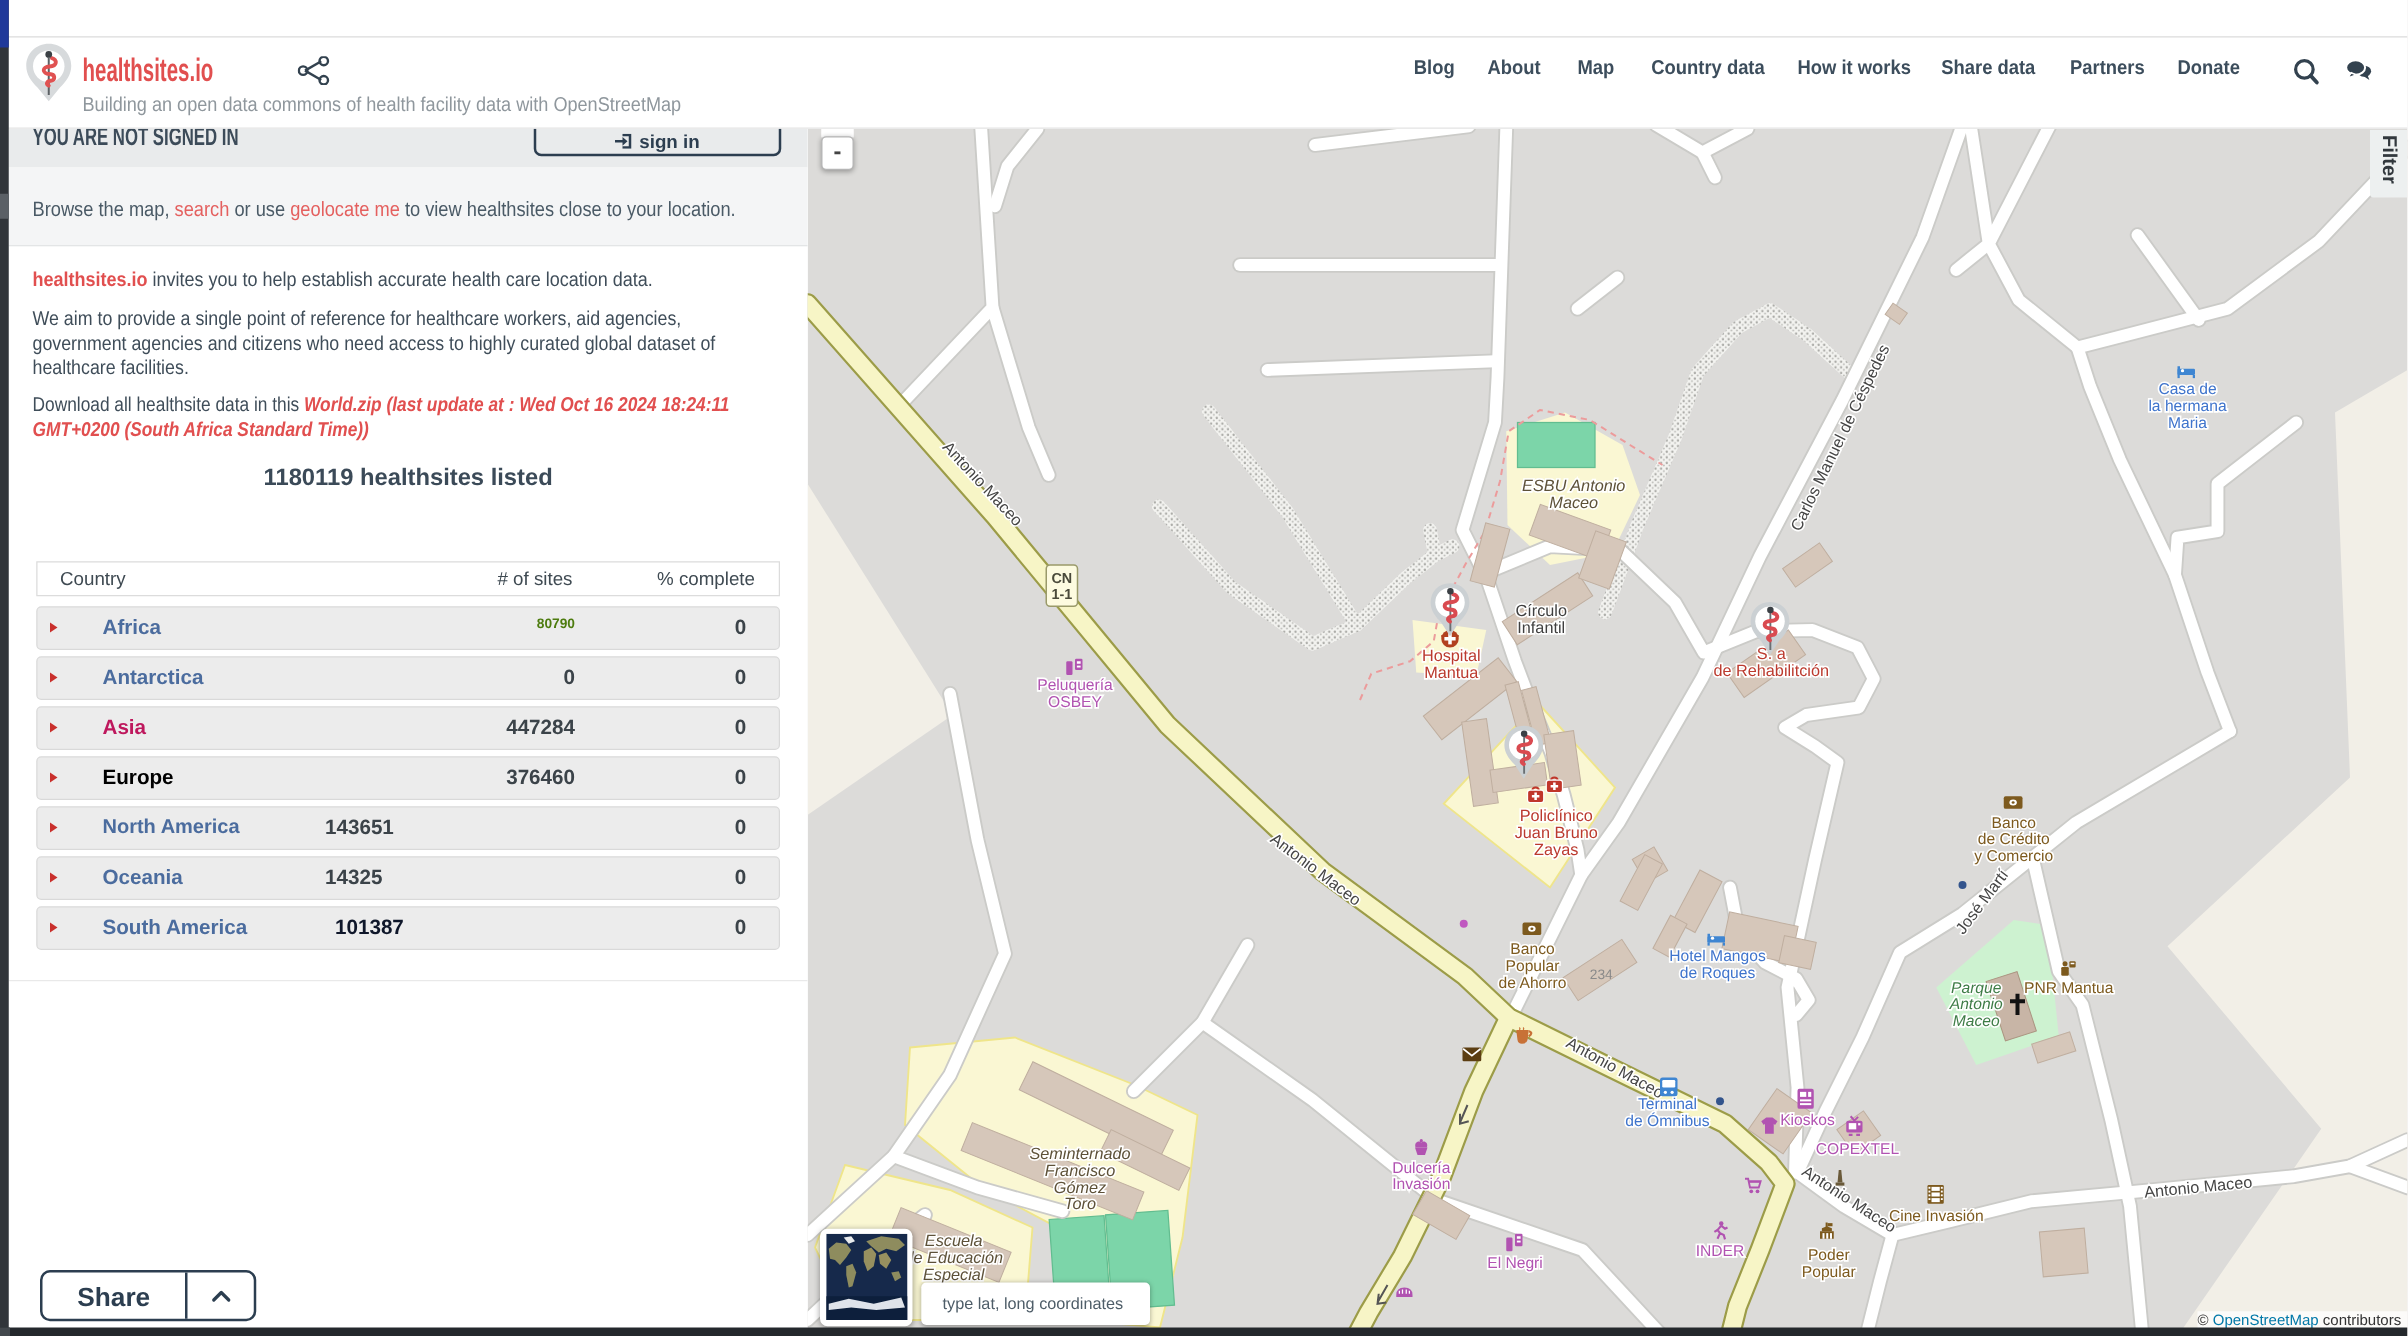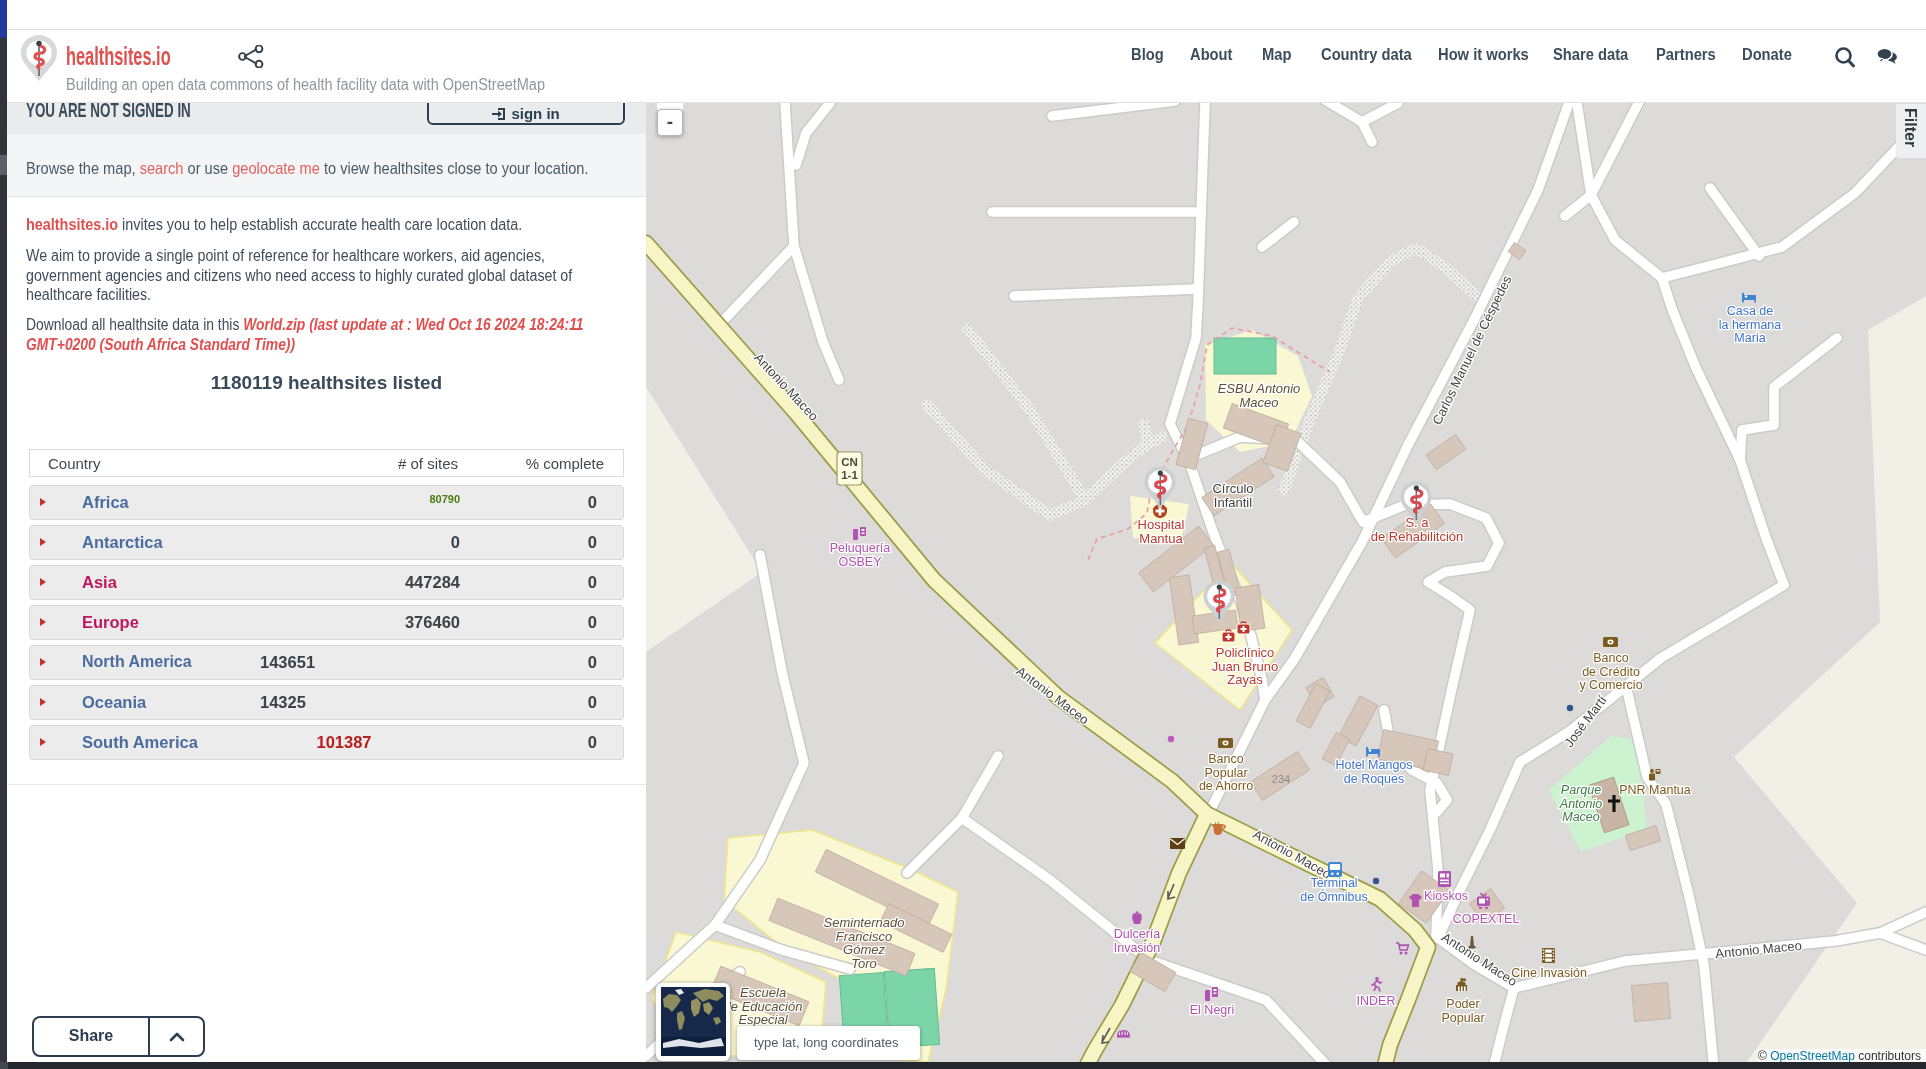--- a/index.html
+++ b/index.html
@@ -76,41 +76,41 @@
 <div class="abs b" style="left:82px;top:533px;font-size:16.5px;color:#4b6c9e;z-index:8">Antarctica</div>
 <div class="abs b" style="left:260px;top:533px;width:200px;text-align:right;font-size:16.5px;color:#3b4349;z-index:8">0</div>
 <div class="abs b" style="left:400px;top:533px;width:197px;text-align:right;font-size:16.5px;color:#3b4349;z-index:8">0</div>
 <div class="abs" style="left:29px;top:565px;width:595px;height:35px;background:#ececec;border:1px solid #d9d9d9;border-radius:4px;z-index:7"></div>
 <div class="abs" style="left:40px;top:578px;width:0;height:0;border-left:6px solid #c9302c;border-top:4.5px solid transparent;border-bottom:4.5px solid transparent;z-index:8"></div>
 <div class="abs b" style="left:82px;top:573px;font-size:16.5px;color:#be185d;z-index:8">Asia</div>
 <div class="abs b" style="left:260px;top:573px;width:200px;text-align:right;font-size:16.5px;color:#3b4349;z-index:8">447284</div>
 <div class="abs b" style="left:400px;top:573px;width:197px;text-align:right;font-size:16.5px;color:#3b4349;z-index:8">0</div>
 <div class="abs" style="left:29px;top:605px;width:595px;height:35px;background:#ececec;border:1px solid #d9d9d9;border-radius:4px;z-index:7"></div>
 <div class="abs" style="left:40px;top:618px;width:0;height:0;border-left:6px solid #c9302c;border-top:4.5px solid transparent;border-bottom:4.5px solid transparent;z-index:8"></div>
-<div class="abs b" style="left:82px;top:613px;font-size:16.5px;color:#be185d;z-index:8">Europe</div>
+<div class="abs b" style="left:82px;top:613px;font-size:16.5px;color:#000000;z-index:8">Europe</div>
 <div class="abs b" style="left:260px;top:613px;width:200px;text-align:right;font-size:16.5px;color:#3b4349;z-index:8">376460</div>
 <div class="abs b" style="left:400px;top:613px;width:197px;text-align:right;font-size:16.5px;color:#3b4349;z-index:8">0</div>
 <div class="abs" style="left:29px;top:645px;width:595px;height:35px;background:#ececec;border:1px solid #d9d9d9;border-radius:4px;z-index:7"></div>
 <div class="abs" style="left:40px;top:658px;width:0;height:0;border-left:6px solid #c9302c;border-top:4.5px solid transparent;border-bottom:4.5px solid transparent;z-index:8"></div>
 <div class="abs b" style="left:82px;top:653px;font-size:16px;color:#4b6c9e;z-index:8">North America</div>
 <div class="abs b" style="left:260px;top:653px;width:200px;text-align:left;font-size:16.5px;color:#3b4349;z-index:8">143651</div>
 <div class="abs b" style="left:400px;top:653px;width:197px;text-align:right;font-size:16.5px;color:#3b4349;z-index:8">0</div>
 <div class="abs" style="left:29px;top:685px;width:595px;height:35px;background:#ececec;border:1px solid #d9d9d9;border-radius:4px;z-index:7"></div>
 <div class="abs" style="left:40px;top:698px;width:0;height:0;border-left:6px solid #c9302c;border-top:4.5px solid transparent;border-bottom:4.5px solid transparent;z-index:8"></div>
 <div class="abs b" style="left:82px;top:693px;font-size:16.5px;color:#4b6c9e;z-index:8">Oceania</div>
 <div class="abs b" style="left:260px;top:693px;width:200px;text-align:left;font-size:16.5px;color:#3b4349;z-index:8">14325</div>
 <div class="abs b" style="left:400px;top:693px;width:197px;text-align:right;font-size:16.5px;color:#3b4349;z-index:8">0</div>
 <div class="abs" style="left:29px;top:725px;width:595px;height:35px;background:#ececec;border:1px solid #d9d9d9;border-radius:4px;z-index:7"></div>
 <div class="abs" style="left:40px;top:738px;width:0;height:0;border-left:6px solid #c9302c;border-top:4.5px solid transparent;border-bottom:4.5px solid transparent;z-index:8"></div>
 <div class="abs b" style="left:82px;top:733px;font-size:16.5px;color:#4b6c9e;z-index:8">South America</div>
-<div class="abs b" style="left:244px;top:733px;width:200px;text-align:center;font-size:16.5px;color:#b91c1c;z-index:8">101387</div>
+<div class="abs b" style="left:268px;top:733px;width:200px;text-align:left;font-size:16.5px;color:#0f172a;z-index:8">101387</div>
 <div class="abs b" style="left:400px;top:733px;width:197px;text-align:right;font-size:16.5px;color:#3b4349;z-index:8">0</div>
 <div class="abs" style="left:7px;top:784px;width:639px;height:1px;background:#e9e9e9;z-index:7"></div>
 <div class="abs" style="left:32px;top:1016px;width:173px;height:41px;border:2px solid #2c3e50;border-radius:8px;z-index:7">
-<div class="abs b" style="left:0;top:9px;width:114px;text-align:center;font-size:16px;color:#2c3e50">Share</div>
+<div class="abs b" style="left:0;top:9px;width:114px;text-align:center;font-size:21px;color:#2c3e50">Share</div>
 <div class="abs" style="left:114px;top:0;width:2px;height:37px;background:#2c3e50"></div>
 <svg class="abs" style="left:128px;top:13px" width="30" height="12" viewBox="0 0 30 12">
       <polyline points="9,9 15,3 21,9" fill="none" stroke="#2c3e50" stroke-width="2.6" stroke-linecap="round" stroke-linejoin="round"></polyline>
     </svg>
 </div>
 <svg class="abs" style="left:646px;top:103px;z-index:1" width="1280" height="966" viewBox="646 103 1280 966">
 <defs>
       <pattern id="sp" patternUnits="userSpaceOnUse" width="4.5" height="4.5">
         <rect fill="#f3f3f0" width="4.5" height="4.5"></rect>
         <circle cx="1.4" cy="1.4" r="0.95" fill="#ababa7"></circle>

